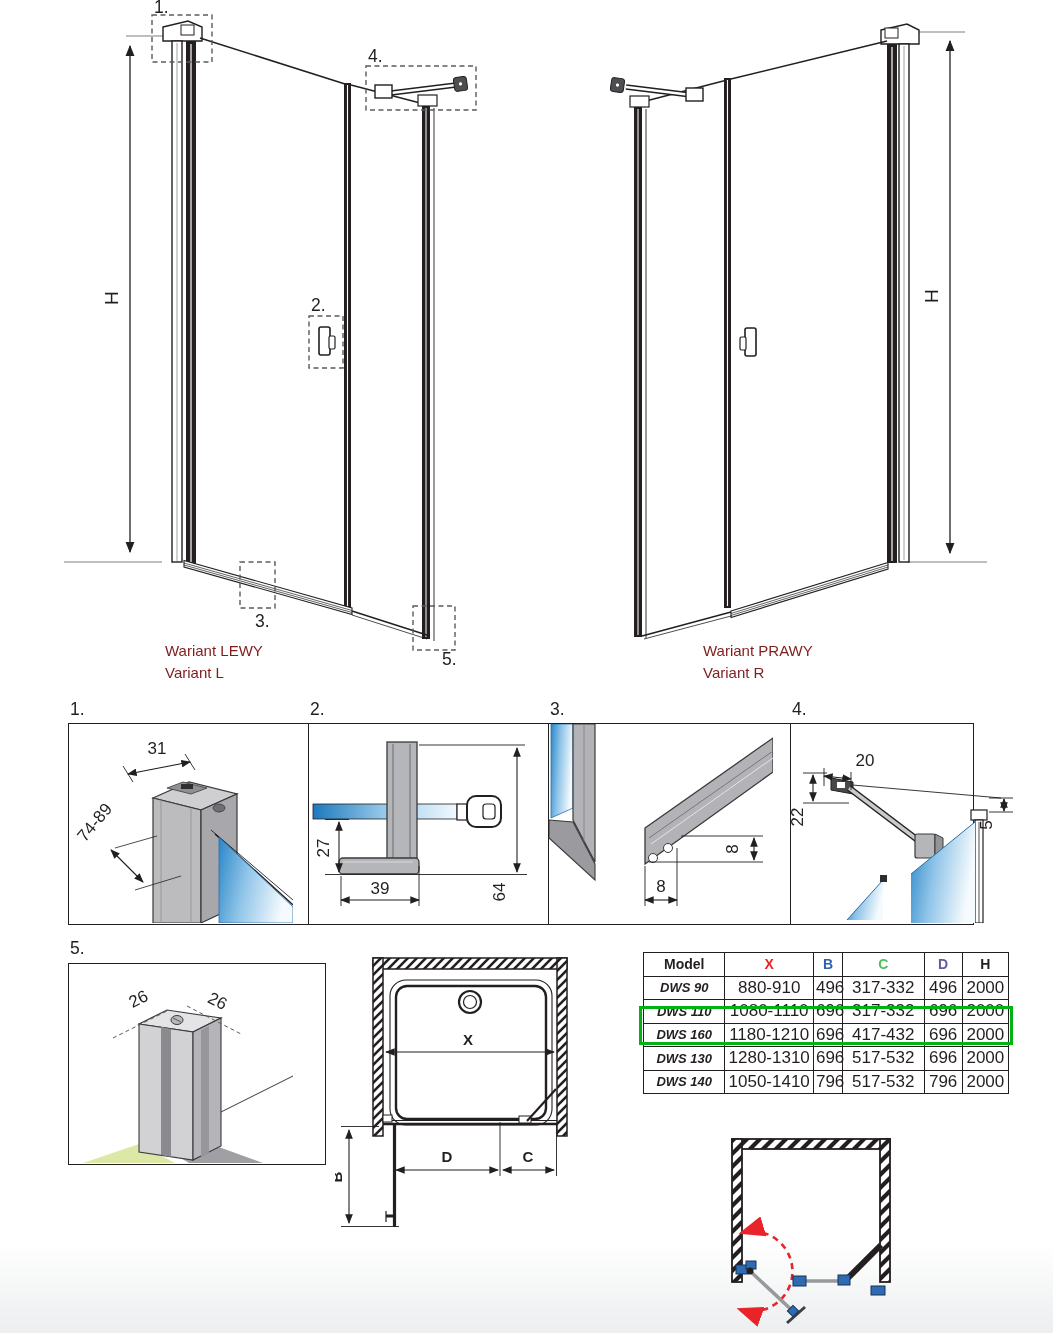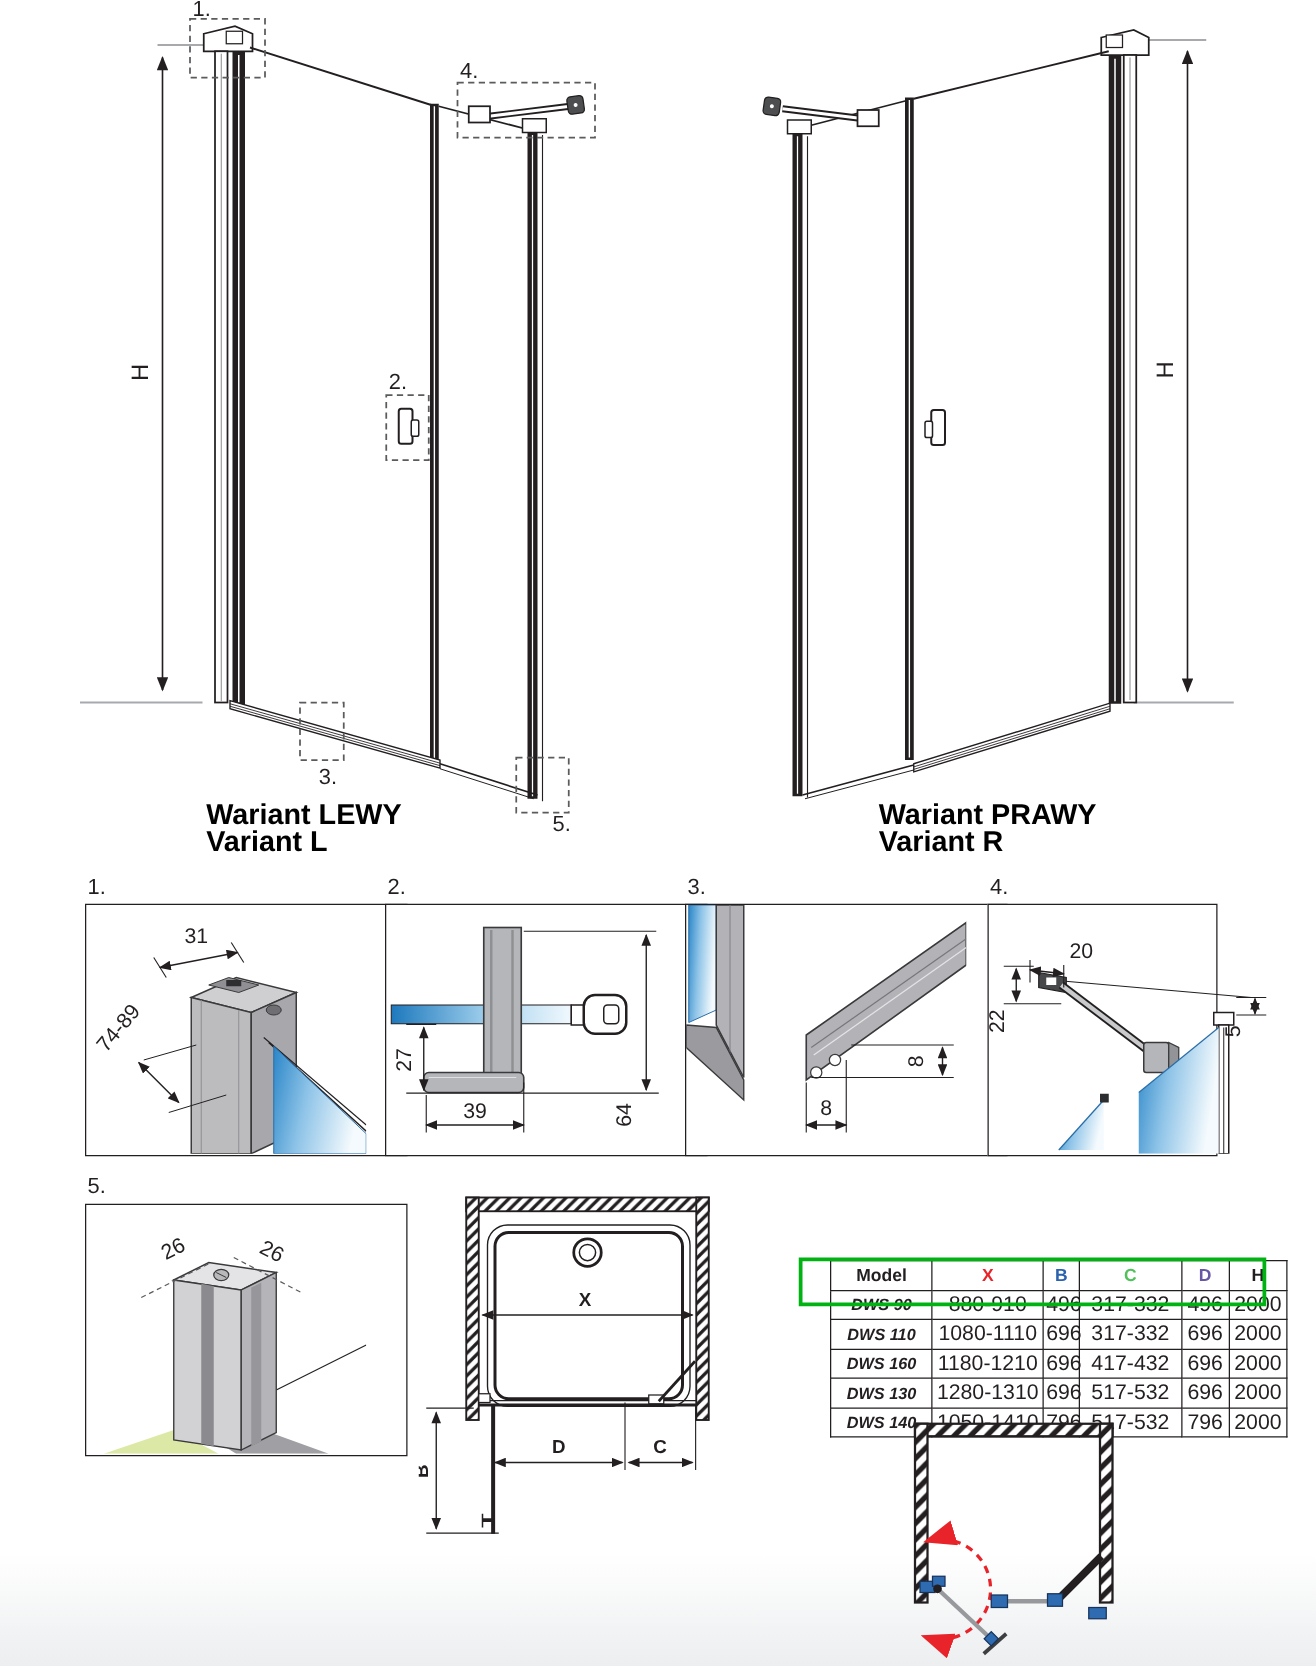--- a/index.html
+++ b/index.html
@@ -3,24 +3,24 @@
 <meta charset="utf-8">
 <style>
   html,body{margin:0;padding:0;background:#fff;}
   .canvas{position:relative;width:1053px;height:1333px;background:#fff;overflow:hidden;
           font-family:"Liberation Sans",sans-serif;color:#231f20;}
   .abs{position:absolute;}
   svg{font-family:"Liberation Sans",sans-serif;}
   svg text{fill:#231f20;}
   .detail-box{position:absolute;width:258px;height:202px;border:1.6px solid #231f20;background:#fff;box-sizing:border-box;}
   .dlabel{position:absolute;font-size:17.5px;color:#231f20;}
-  .variant-title{position:absolute;font-size:23px;line-height:22px;color:#000000;font-weight:bold;}
+  .variant-title{position:absolute;font-size:15px;line-height:22px;color:#7f1d1d;}
   .bottom-band{position:absolute;left:0;top:1243px;width:1053px;height:90px;
                background:linear-gradient(180deg,#ffffff 0%,#eceeef 100%);}
-  table.size-table{position:absolute;left:643px;top:1008px;border-collapse:collapse;background:#fff;table-layout:fixed;margin-left:21px;}
+  table.size-table{position:absolute;left:643px;top:952px;border-collapse:collapse;background:#fff;table-layout:fixed;}
   .size-table th,.size-table td{border:1.6px solid #231f20;text-align:center;vertical-align:middle;
       height:22.5px;padding:0 2px;white-space:nowrap;}
   .size-table th{font-size:14px;font-weight:bold;}
   .size-table td.model{font-size:13px;font-weight:bold;font-style:italic;}
   .size-table td.val{font-size:17px;}
   .th-x{color:#e8232a;} .th-b{color:#2b62ae;} .th-c{color:#4fc05a;} .th-d{color:#6757a5;}
   .hl-box{position:absolute;left:639px;top:1006px;width:374px;height:39px;border:3.5px solid #00b212;
           box-sizing:border-box;pointer-events:none;}
 </style>
 </head>

